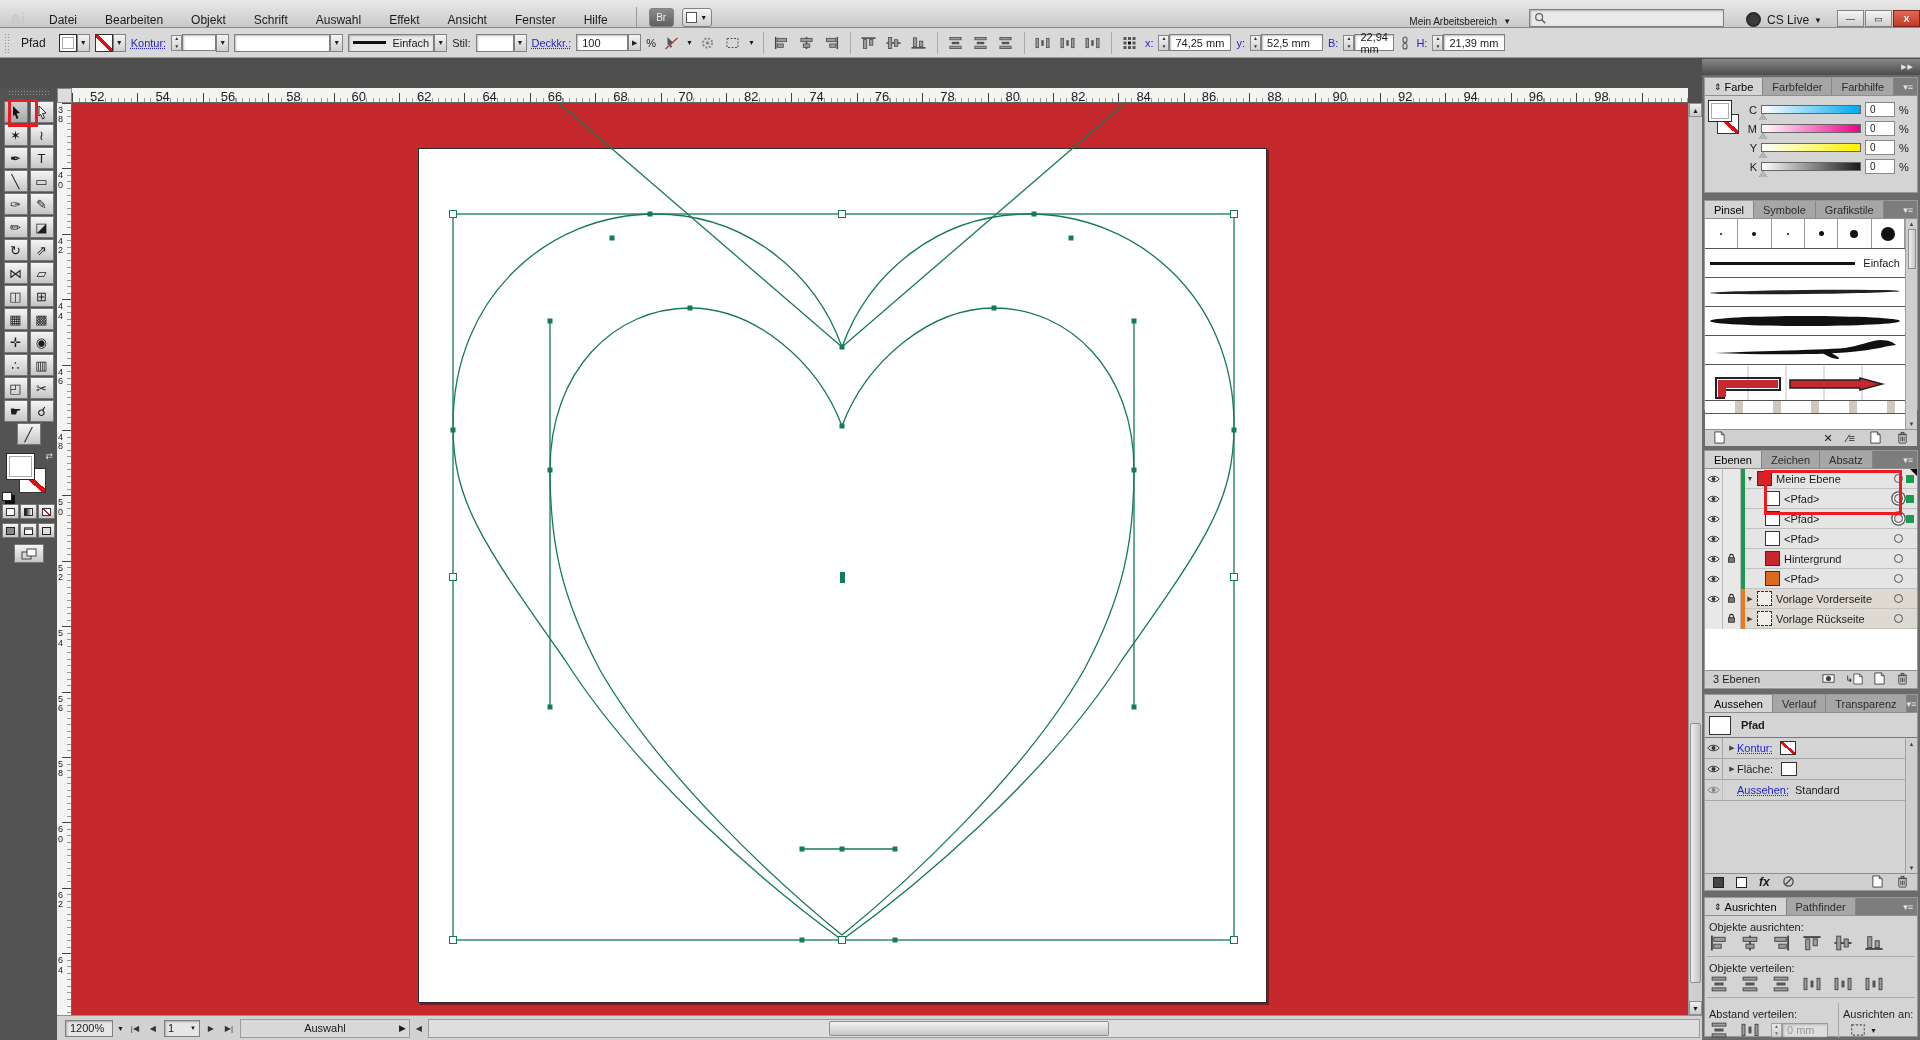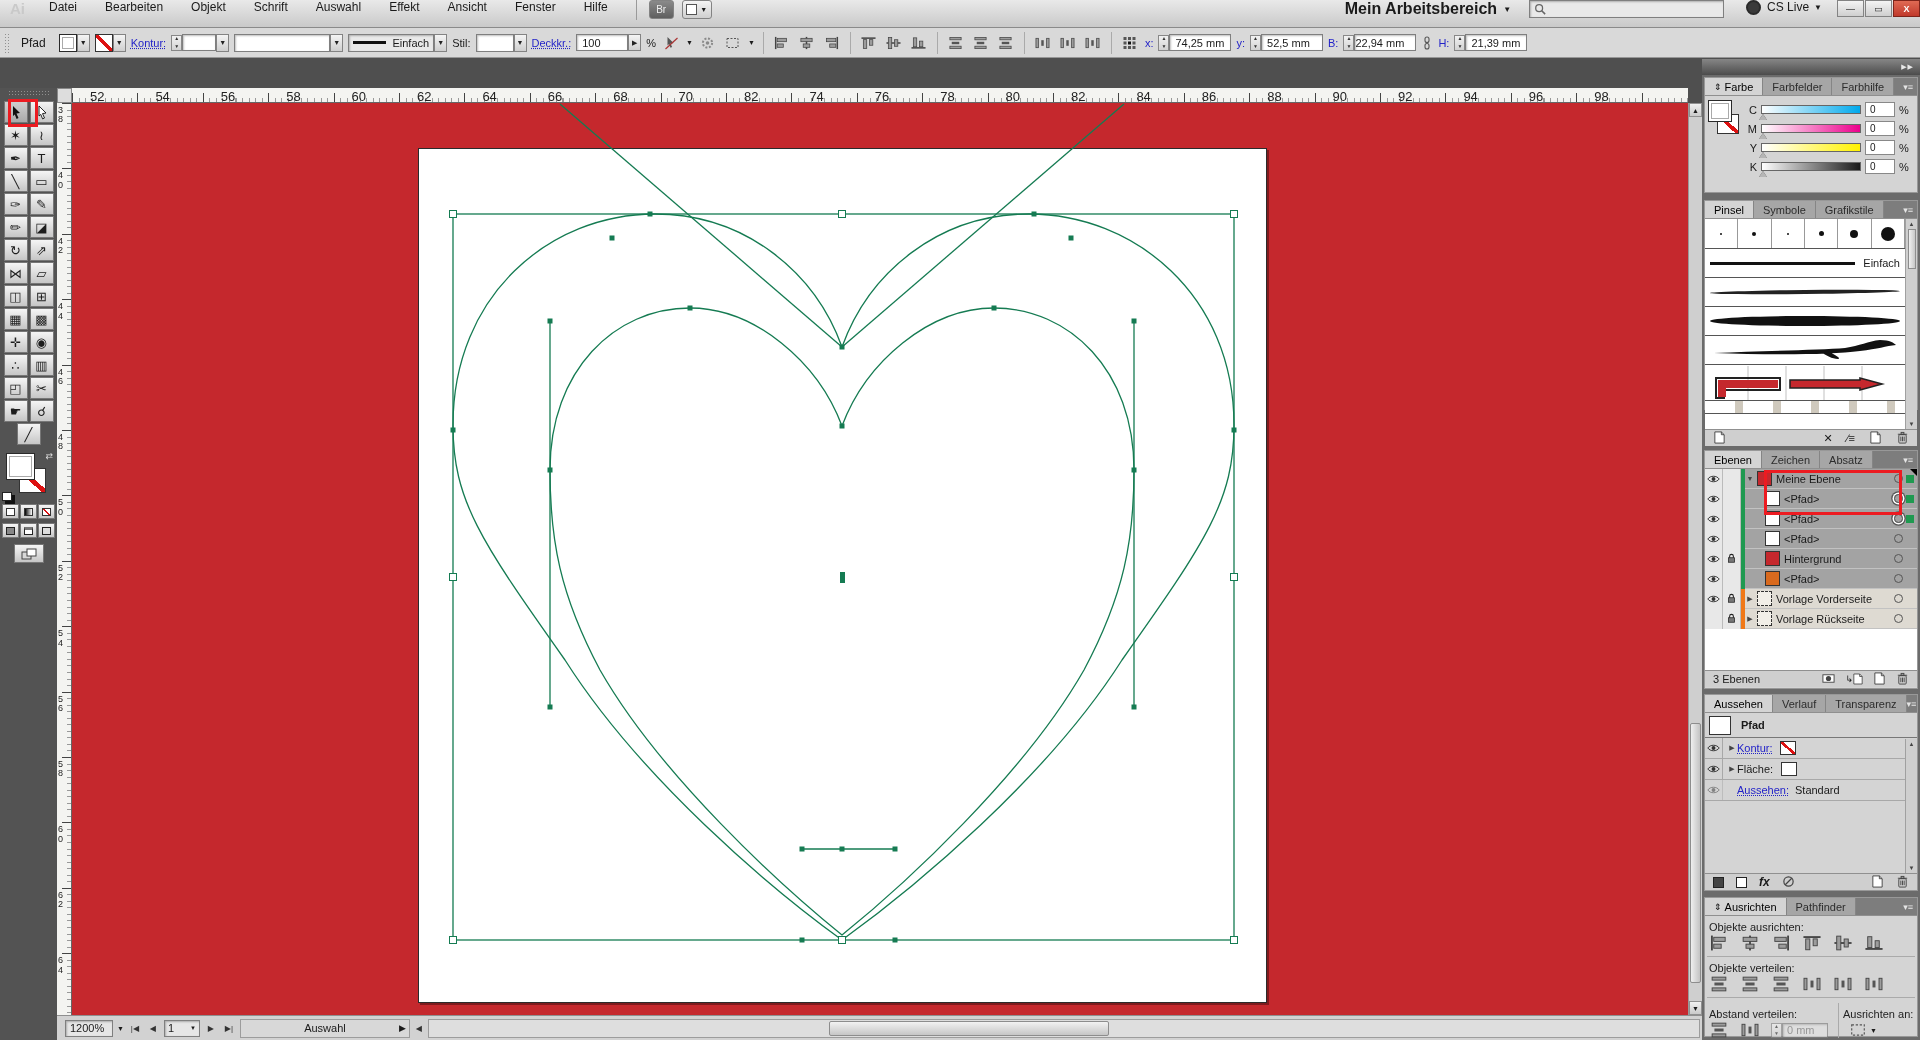--- a/index.html
+++ b/index.html
@@ -8,21 +8,21 @@
 .abs{position:absolute}
 .btn{background:linear-gradient(#f4f4f4,#cfcfcf);border:1px solid #838383;display:inline-flex;align-items:center;justify-content:center}
 .inset{background:#fff;border:1px solid #7f7f7f;box-shadow:inset 1px 1px 2px rgba(0,0,0,.25)}
 .blue{color:var(--blue)}
 .du{text-decoration:underline dotted}
 .nsw{background:linear-gradient(to top right,#fff 43%,#d11 43% 57%,#fff 57%);border:1px solid #333}
 .fsw{background:#fff;border:1px solid #2a2a2a;box-shadow:inset 0 0 0 2px #fff,inset 0 0 0 3px #aaa}
 .spin{display:inline-flex;flex-direction:column;width:11px;height:16px;font-size:5px;line-height:1.5;background:linear-gradient(#f2f2f2,#d2d2d2);border:1px solid #888;color:#333;align-items:center;justify-content:center}
 .dd{width:13px;height:18px;font-size:7px;color:#222}
 
-#titlebar{display:flex;align-items:flex-start;height:28px;background:linear-gradient(#e9e9e9,#c9c9c9);border-bottom:1px solid #8a8a8a}
+#titlebar{display:flex;align-items:flex-end;height:28px;background:linear-gradient(#e9e9e9,#c9c9c9);border-bottom:1px solid #8a8a8a}
 #titlebar .menu{margin-right:28px;font-size:12px;cursor:default}
 
 #controlbar{display:flex;align-items:center;height:30px;background:#d9d9d9;border-bottom:1px solid #979797;padding-left:4px;gap:5px}
 .grip{width:6px;height:20px;background-image:radial-gradient(#909090 35%,transparent 36%);background-size:3px 3px}
 .cbsep{width:1px;height:22px;background:#aaa;margin:0 3px}
 .ico{display:inline-flex;align-items:center;justify-content:center;width:20px;height:18px}
 .ico svg{width:15px;height:14px}
 
 #tabstrip{position:absolute;left:0;top:59px;width:1702px;height:29px;background:#a9a9a9}
 #collapse-left{position:absolute;left:0;top:13px;width:57px;height:16px;background:#3e3e3e;color:#ddd;font-size:7px;display:flex;align-items:center;padding-left:4px;letter-spacing:1px}
@@ -81,21 +81,21 @@
 .cunit{font-size:11px}
 #spectrum{position:absolute;left:4px;top:114px;width:206px;height:17px;display:flex;border:1px solid #555}
 #spectrum .rb{flex:1;background:linear-gradient(90deg,#e81123,#ff8c00,#ffee00,#00a651,#00aeef,#2e3192,#ec008c,#e81123)}
 
 .bcell{flex:1;border-right:1px solid #999;display:flex;align-items:center;justify-content:center;background:#fff}
 .bdot{background:#111;border-radius:50%}
 .brow{position:relative;height:29px;border-bottom:1px solid #555;background:#fff;display:flex;align-items:center;padding:0 5px}
 .pbar{display:flex;align-items:center;gap:14px;height:17px;background:#cfcfcf;border-top:1px solid #909090;padding:0 8px}
 .pbar svg{width:13px;height:13px}
 
-.lrow{display:flex;align-items:center;height:20px;background:#a3a3a3;border-bottom:1px solid #c2c2c2;position:relative;font-size:11px}
+.lrow{display:flex;align-items:center;height:20px;background:#e5e5e5;border-bottom:1px solid #c2c2c2;position:relative;font-size:11px}
 .lcell{width:18px;height:20px;border-right:1px solid #bbb;display:flex;align-items:center;justify-content:center;background:#e8e8e8}
 .lcell svg{width:13px;height:10px}
 .ledge{width:4px;height:20px}
 .lthumb{width:15px;height:15px;border:1px solid #333;margin:0 4px 0 2px;flex:none}
 .lname{white-space:nowrap}
 .ltgt{position:absolute;right:14px;width:9px;height:9px;border:1px solid #555;border-radius:50%}
 .ltgt.dbl{box-shadow:0 0 0 1.5px #fff,0 0 0 2.8px #555}
 .lchip{position:absolute;right:3px;width:8px;height:8px}
 .ltri{width:10px;text-align:center;font-size:7px;color:#444;flex:none}
 
@@ -251,21 +251,21 @@
         <span class="menu">Hilfe</span>
       </span>
     <span style="width:1px;height:20px;background:#9a9a9a;margin-right:12px"></span>
     <span class="btn" style="width:25px;height:19px;background:linear-gradient(#8a8a8a,#5f5f5f);color:#eee;border-radius:3px;font-size:10px">Br</span>
     <span class="btn" style="width:30px;height:19px;margin-left:8px;gap:3px;border-radius:3px">
         <span style="width:11px;height:11px;background:#fff;border:1px solid #555;display:inline-block"></span>
         <span style="font-size:7px">▼</span>
       </span>
     <span style="flex:1"></span>
     <span style="display:flex;align-items:center;gap:6px;margin-right:18px">
-        <span style="font-size:16px;font-weight:bold">Mein Arbeitsbereich</span>
+        <span style="font-size:10px;font-weight:normal">Mein Arbeitsbereich</span>
         <span style="font-size:8px">▼</span>
       </span>
     <span class="inset" style="width:195px;height:18px;display:flex;align-items:center;padding-left:4px;margin-right:22px;background:#e9e9e9">
         <svg style="width:12px;height:12px">
           <use href="#i-mag"></use>
         </svg>
       </span>
     <span style="width:15px;height:15px;border-radius:50%;background:#3a3a3a;border:2px solid #2a2a2a;margin-right:6px"></span>
     <span style="display:flex;align-items:center;gap:5px;margin-right:14px">
         <span style="font-size:12px">CS Live</span>
@@ -420,21 +420,21 @@
           <span>▼</span>
         </span>
         <span class="inset" style="width:62px;height:17px;display:inline-flex;align-items:center;padding-left:5px">52,5 mm</span>
       </span>
     <span class="blue">B:</span>
     <span class="combo">
         <span class="spin">
           <span>▲</span>
           <span>▼</span>
         </span>
-        <span class="inset" style="width:62px;height:17px;display:inline-flex;align-items:center;">22,94 mm</span>
+        <span class="inset" style="width:40px;height:17px;display:inline-flex;align-items:center;padding-left:5px">22,94 mm</span>
       </span>
     <span class="ico" style="width:12px">
         <svg style="width:8px;height:14px">
           <use href="#i-chain"></use>
         </svg>
       </span>
     <span class="blue">H:</span>
     <span class="combo">
         <span class="spin">
           <span>▲</span>

